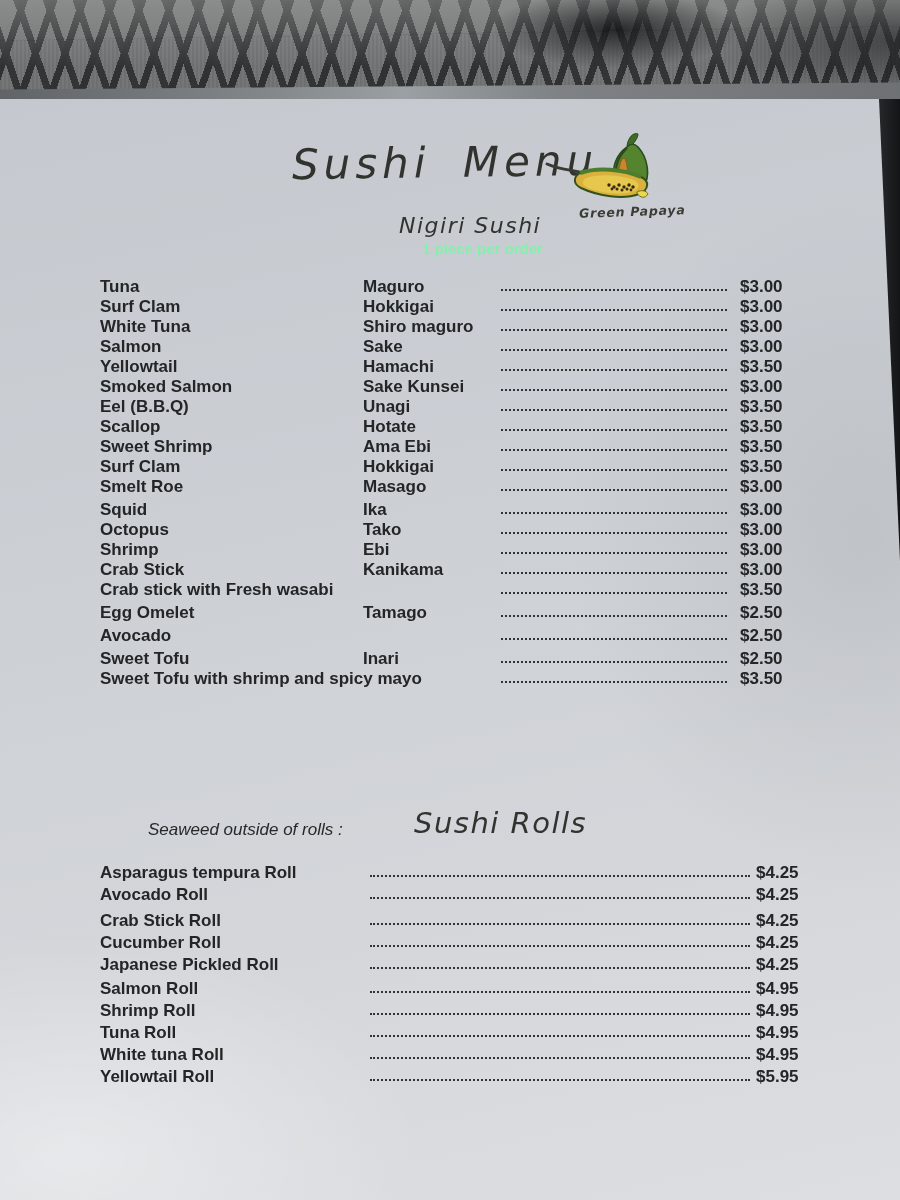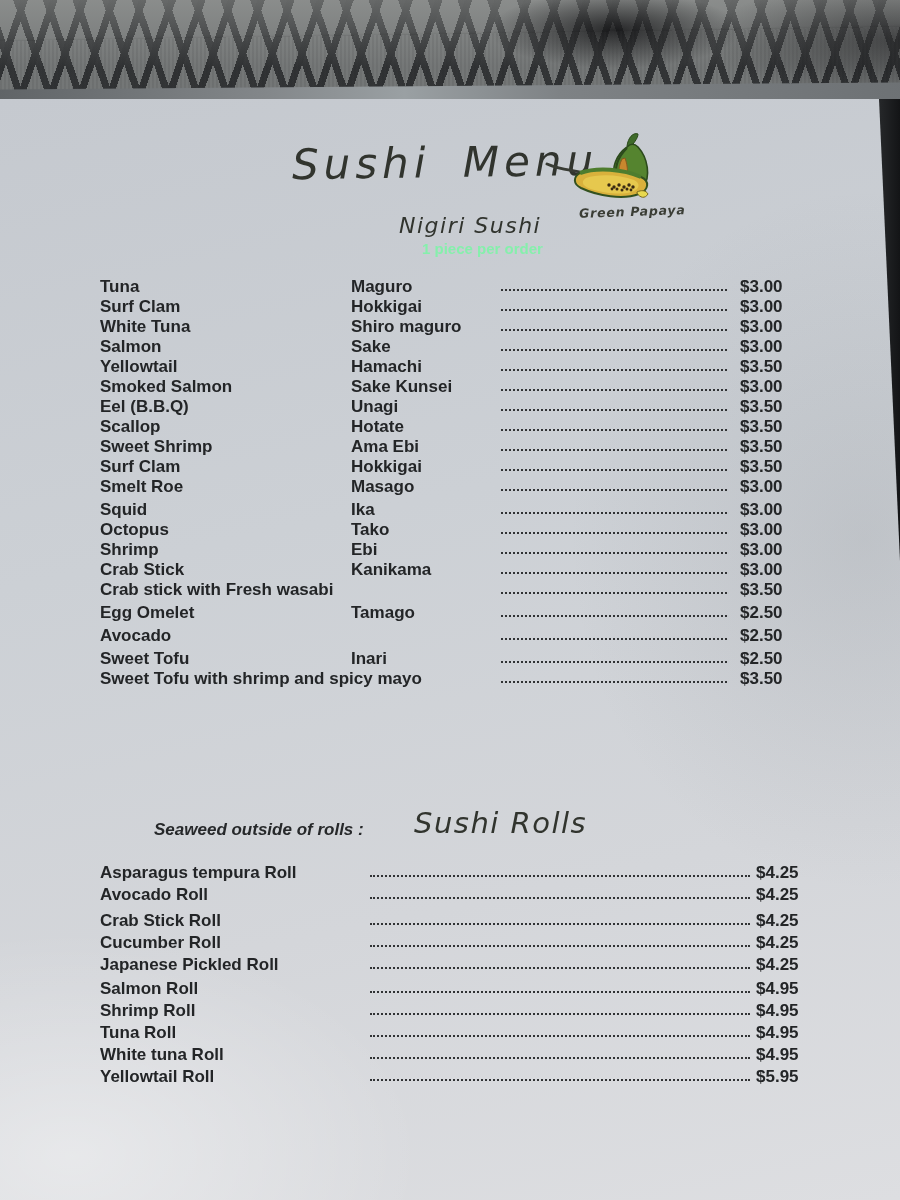--- a/index.html
+++ b/index.html
@@ -54,33 +54,33 @@
   .logo-caption{
     position:absolute;left:579px;top:204px;font-size:12.5px;letter-spacing:.8px;
     color:#3b3e36;transform:rotate(-2deg);font-weight:bold;
   }
   .nigiri-heading{position:absolute;left:399px;top:213px;font-size:22px;letter-spacing:1.5px;}
   .nigiri-subheading{
     position:absolute;left:422px;top:240px;font-size:15px;font-weight:bold;color:#86efac;
   }
   .rolls-heading{position:absolute;left:414px;top:766px;font-size:29px;letter-spacing:1.5px;margin-top:40px;}
   .rolls-note{
-    position:absolute;left:154px;top:820px;font-size:17px;font-weight:bold;font-style:italic;color:#26282a;
+    position:absolute;left:148px;top:820px;font-size:17px;font-weight:normal;font-style:italic;color:#26282a;
   }
   .list{position:absolute;left:0;width:778px;}
   #nigiri-list{top:277px;}
   #rolls-list{top:863px;}
   .n-row{position:relative;height:20px;}
   .r-row{position:relative;height:22px;}
   .n-row.group-break{margin-top:3px;}
   .r-row.group-break-4{margin-top:4px;}
   .r-row.group-break-2{margin-top:2px;padding-left:12px;}
   .item-text{font-weight:bold;font-size:17px;color:#232527;white-space:nowrap;}
   .n-en{position:absolute;left:100px;}
-  .n-jp{position:absolute;left:351px;text-align:right;}
+  .n-jp{position:absolute;left:363px;text-align:right;}
   .n-dots{position:absolute;left:501px;width:226px;top:12px;border-top:2.5px dotted #303234;}
   .n-price{position:absolute;left:740px;}
   .r-name{position:absolute;left:100px;}
   .r-dots{position:absolute;left:370px;width:380px;top:12px;border-top:2.5px dotted #303234;}
   .r-price{position:absolute;left:756px;}
 </style>
 </head>
 <body>
 
 <div class="mesh"></div>

